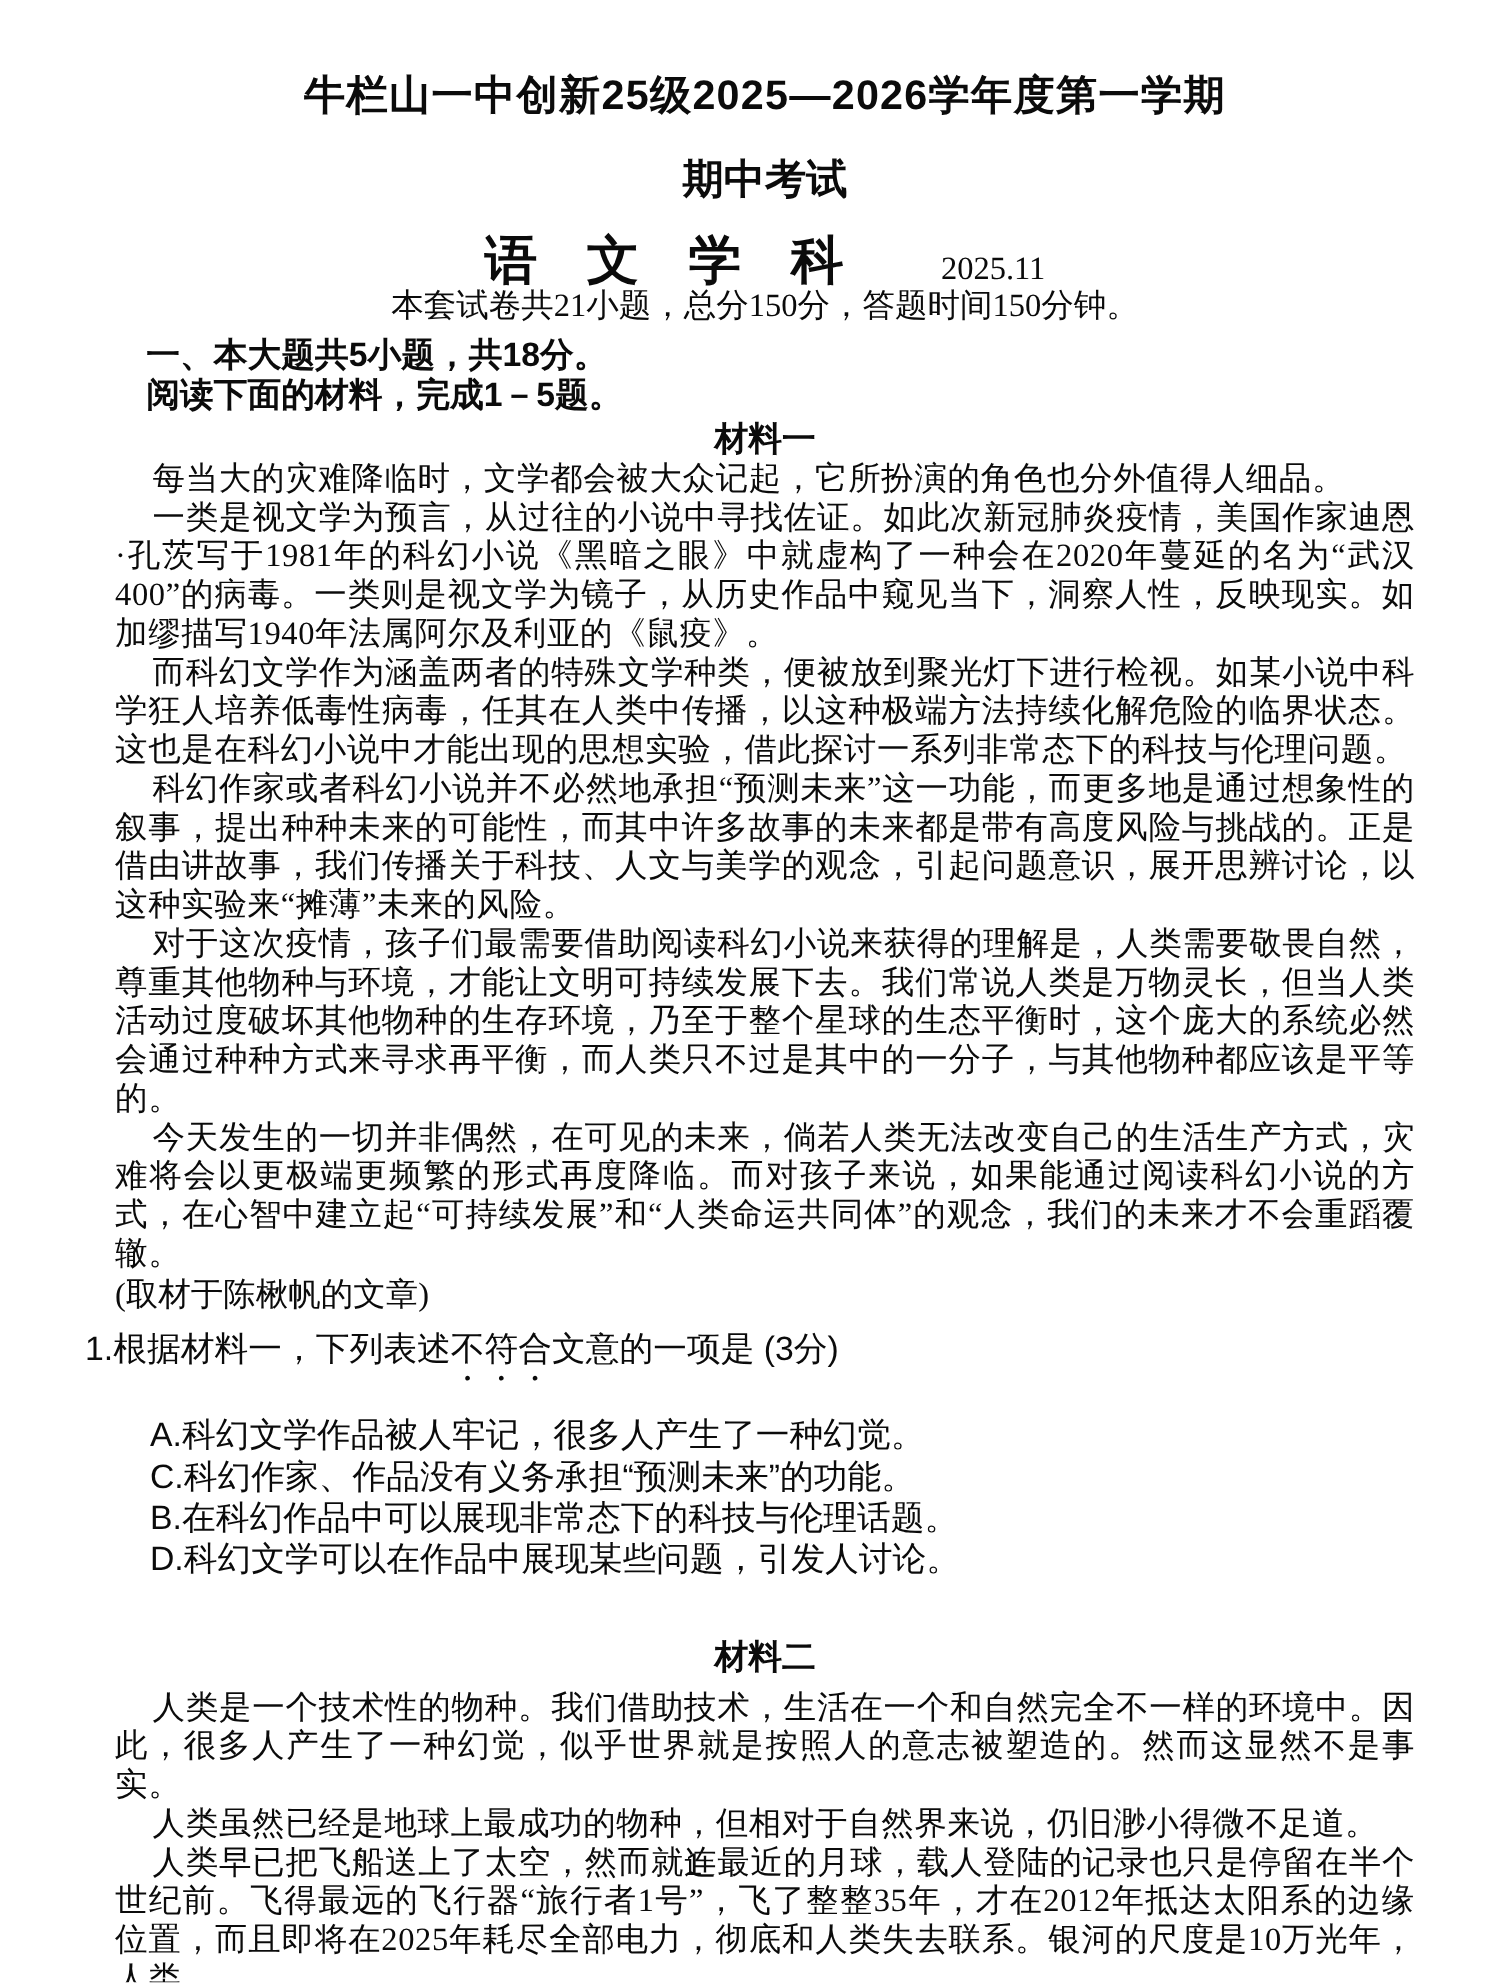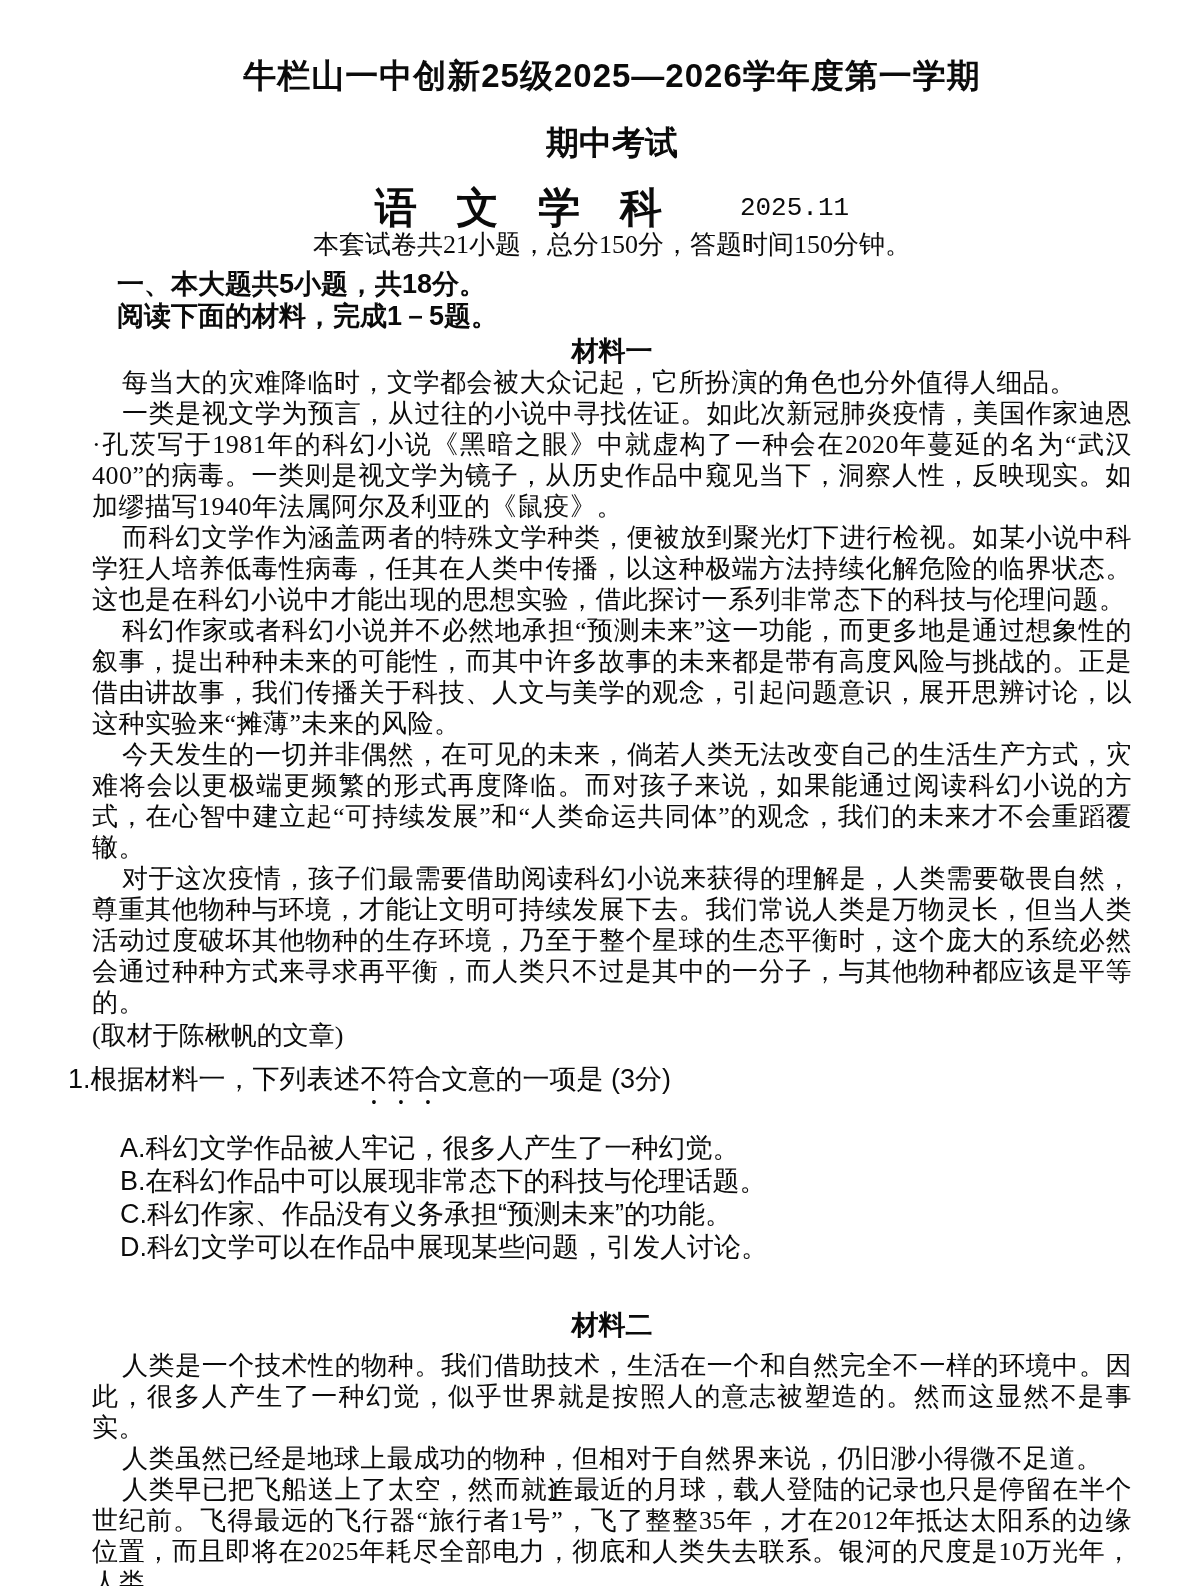--- a/index.html
+++ b/index.html
@@ -32,33 +32,33 @@
     text-align: center;
     font-family: "Liberation Sans", sans-serif;
     font-weight: 700;
     font-size: 33px;
     margin: 31px 0 0 0;
     line-height: 1.1;
   }
   .subject-row {
     display: flex;
     justify-content: center;
-    align-items: center;
+    align-items: flex-end;
     gap: 64px;
     margin-top: 24px;
   }
   .subject-title {
     font-family: "Liberation Sans", sans-serif;
     font-weight: 700;
     font-size: 42px;
     letter-spacing: 14px;
     line-height: 1.05;
   }
   .exam-date {
-    font-family: Liberation Mono, monospace;
+    font-family: Liberation Serif, serif;
     font-size: 26px;
   }
   .instructions {
     text-align: center;
     font-size: 26px;
     line-height: 1.15;
   }
   .section-head, .section-intro {
     font-family: "Liberation Sans", sans-serif;
     font-weight: 600;
@@ -138,33 +138,33 @@
   <div class="section-head">一、本大题共5小题，共18分。</div>
   <div class="section-intro">阅读下面的材料，完成1－5题。</div>
 
   <h3 class="material-title mt-material-one">材料一</h3>
 
   <div class="body-block-one">
     <p class="body-para">每当大的灾难降临时，文学都会被大众记起，它所扮演的角色也分外值得人细品。</p>
     <p class="body-para">一类是视文学为预言，从过往的小说中寻找佐证。如此次新冠肺炎疫情，美国作家迪恩·孔茨写于1981年的科幻小说《黑暗之眼》中就虚构了一种会在2020年蔓延的名为“武汉400”的病毒。一类则是视文学为镜子，从历史作品中窥见当下，洞察人性，反映现实。如加缪描写1940年法属阿尔及利亚的《鼠疫》。</p>
     <p class="body-para">而科幻文学作为涵盖两者的特殊文学种类，便被放到聚光灯下进行检视。如某小说中科学狂人培养低毒性病毒，任其在人类中传播，以这种极端方法持续化解危险的临界状态。这也是在科幻小说中才能出现的思想实验，借此探讨一系列非常态下的科技与伦理问题。</p>
     <p class="body-para">科幻作家或者科幻小说并不必然地承担“预测未来”这一功能，而更多地是通过想象性的叙事，提出种种未来的可能性，而其中许多故事的未来都是带有高度风险与挑战的。正是借由讲故事，我们传播关于科技、人文与美学的观念，引起问题意识，展开思辨讨论，以这种实验来“摊薄”未来的风险。</p>
+    <p class="body-para">对于这次疫情，孩子们最需要借助阅读科幻小说来获得的理解是，人类需要敬畏自然，尊重其他物种与环境，才能让文明可持续发展下去。我们常说人类是万物灵长，但当人类活动过度破坏其他物种的生存环境，乃至于整个星球的生态平衡时，这个庞大的系统必然会通过种种方式来寻求再平衡，而人类只不过是其中的一分子，与其他物种都应该是平等的。</p>
     <p class="body-para">今天发生的一切并非偶然，在可见的未来，倘若人类无法改变自己的生活生产方式，灾难将会以更极端更频繁的形式再度降临。而对孩子来说，如果能通过阅读科幻小说的方式，在心智中建立起“可持续发展”和“人类命运共同体”的观念，我们的未来才不会重蹈覆辙。</p>
-    <p class="body-para">对于这次疫情，孩子们最需要借助阅读科幻小说来获得的理解是，人类需要敬畏自然，尊重其他物种与环境，才能让文明可持续发展下去。我们常说人类是万物灵长，但当人类活动过度破坏其他物种的生存环境，乃至于整个星球的生态平衡时，这个庞大的系统必然会通过种种方式来寻求再平衡，而人类只不过是其中的一分子，与其他物种都应该是平等的。</p>
     <p class="source-line">(取材于陈楸帆的文章)</p>
   </div>
 
   <div class="question-line">
     <span>1.根据材料一，下列表述</span><span class="emph-dots">不符合</span><span>文意的一项是 (3分)</span>
   </div>
 
   <div class="options">
     <div class="option-line">A.科幻文学作品被人牢记，很多人产生了一种幻觉。</div>
+    <div class="option-line">C.科幻作家、作品没有义务承担“预测未来”的功能。</div>
     <div class="option-line">B.在科幻作品中可以展现非常态下的科技与伦理话题。</div>
-    <div class="option-line">C.科幻作家、作品没有义务承担“预测未来”的功能。</div>
     <div class="option-line">D.科幻文学可以在作品中展现某些问题，引发人讨论。</div>
   </div>
 
   <h3 class="material-title material-two-title">材料二</h3>
 
   <div class="body-block-two">
     <p class="body-para">人类是一个技术性的物种。我们借助技术，生活在一个和自然完全不一样的环境中。因此，很多人产生了一种幻觉，似乎世界就是按照人的意志被塑造的。然而这显然不是事实。</p>
     <p class="body-para">人类虽然已经是地球上最成功的物种，但相对于自然界来说，仍旧渺小得微不足道。</p>
     <p class="body-para">人类早已把飞船送上了太空，然而就连最近的月球，载人登陆的记录也只是停留在半个世纪前。飞得最远的飞行器“旅行者1号”，飞了整整35年，才在2012年抵达太阳系的边缘位置，而且即将在2025年耗尽全部电力，彻底和人类失去联系。银河的尺度是10万光年，人类</p>
   </div>

